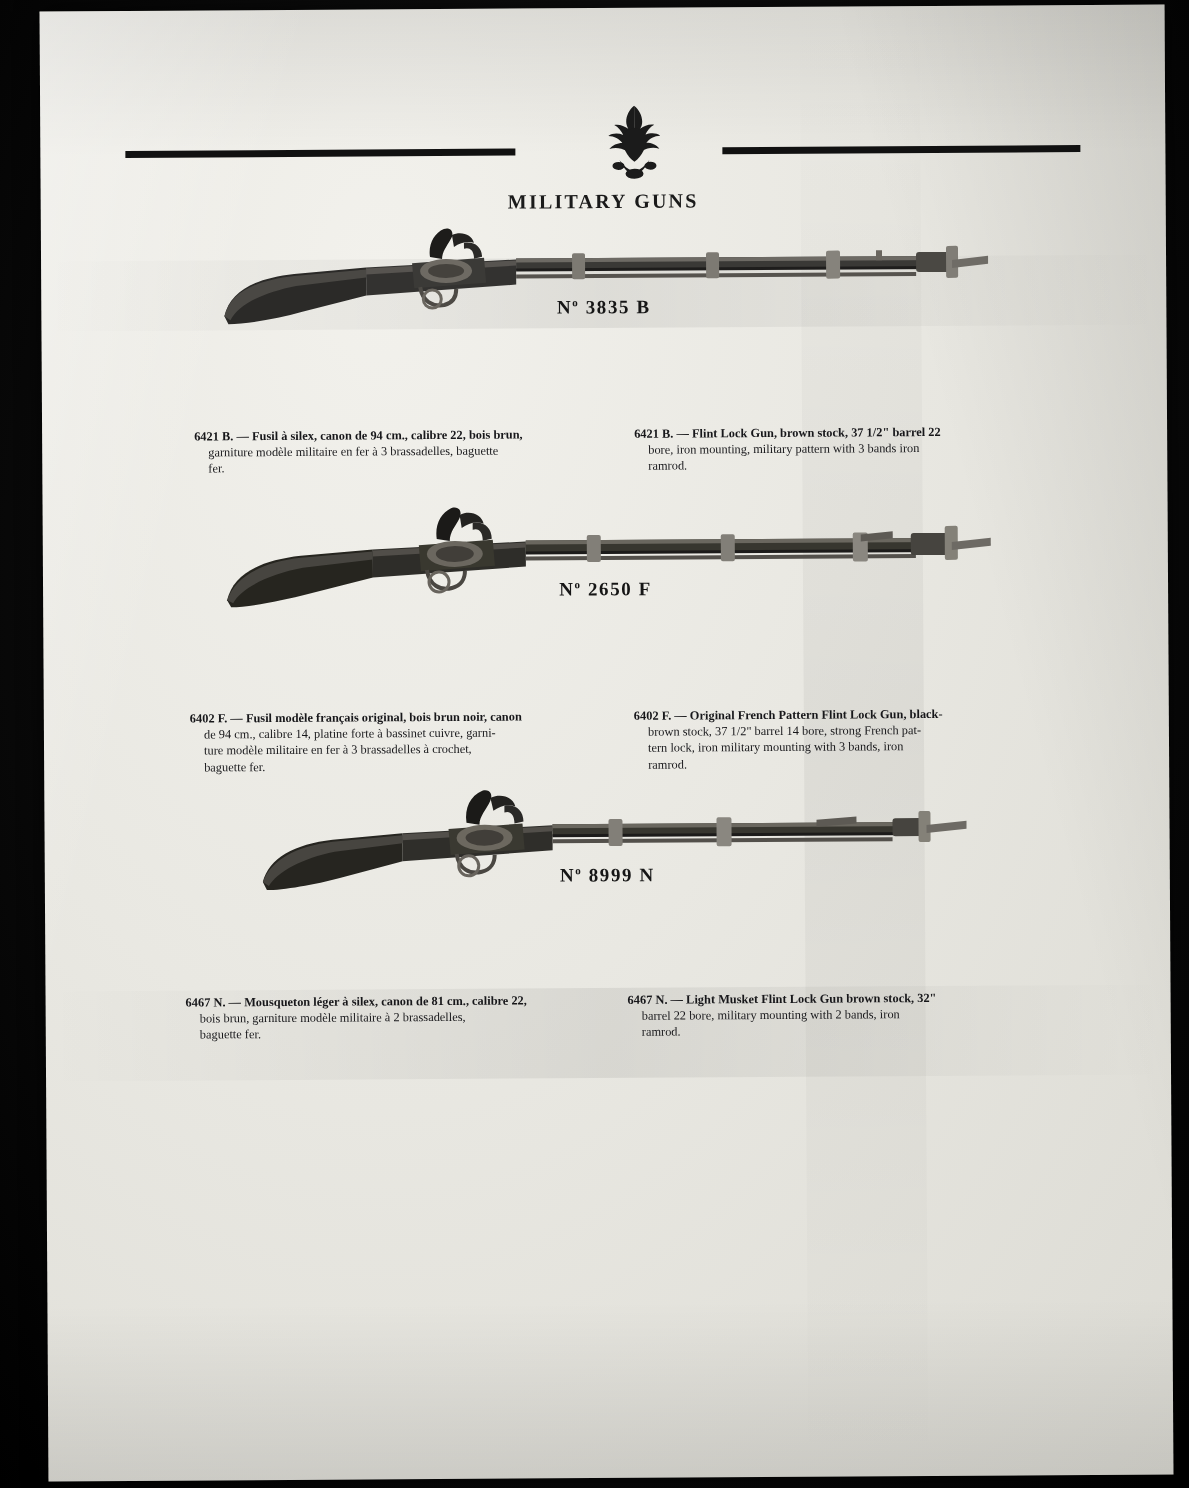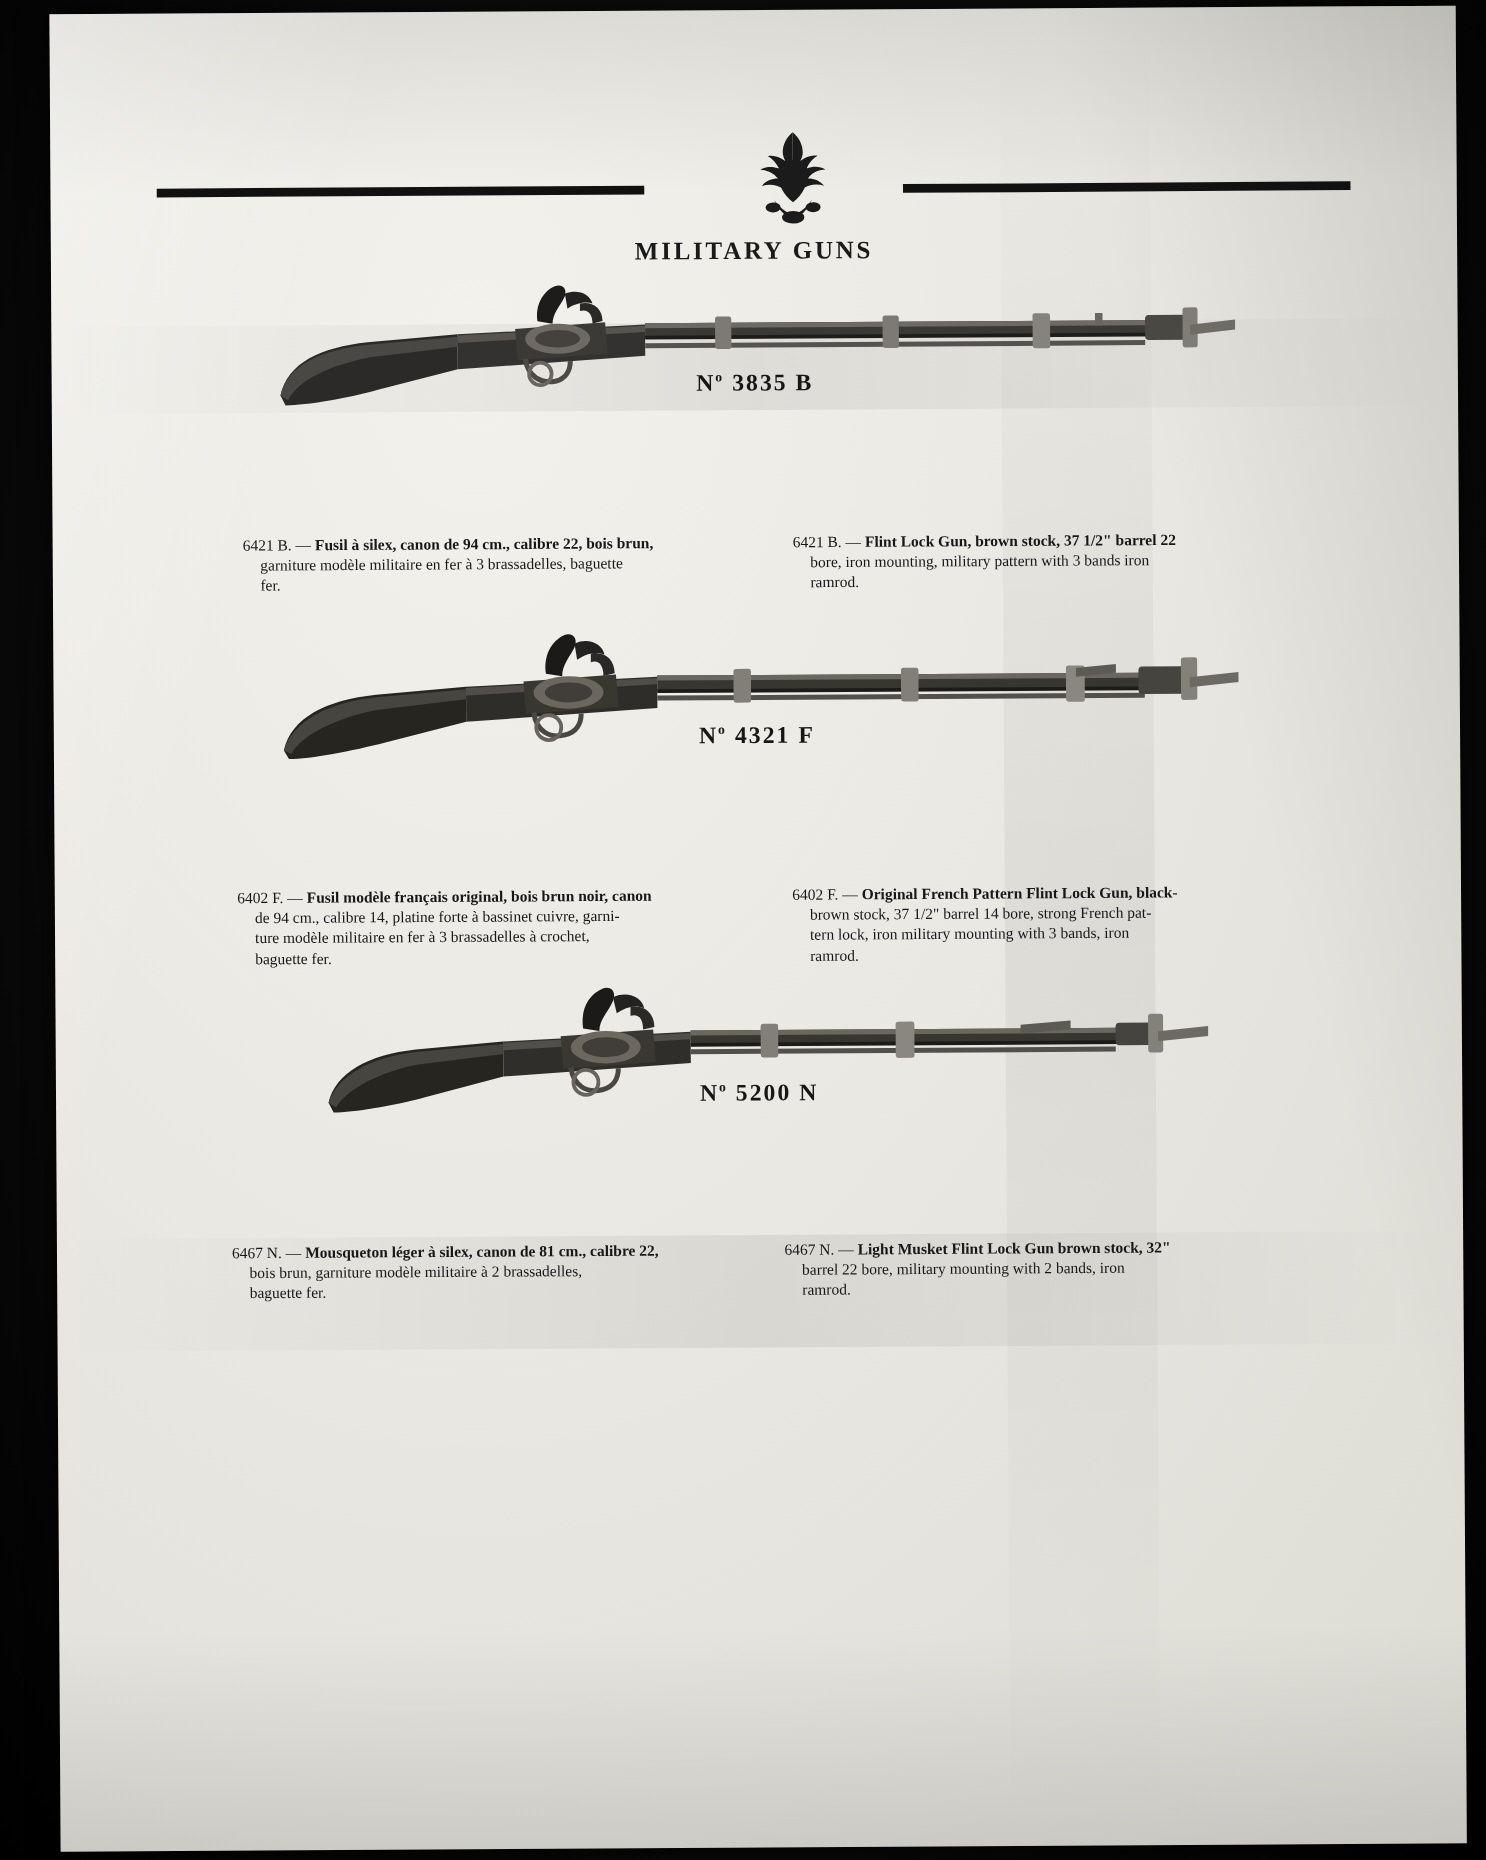--- a/index.html
+++ b/index.html
@@ -123,21 +123,21 @@
     width: 1125px;
   }
   .desc {
     position: absolute;
     font-family: "Liberation Serif", serif;
     font-size: 12.4px;
     line-height: 16.2px;
     color: #17171a;
     text-align: left;
   }
-  .desc .ref { font-weight: normal; }
+  .desc .ref { font-weight: bold; }
   .desc .b   { font-weight: bold; }
   .desc .indent { display: block; text-indent: 0; padding-left: 14px; }
   .desc .firstline { display: block; }
 
   .desc-left  { left: 152px; width: 382px; }
   .desc-right { left: 592px; width: 400px; }
 
   
   .gun-svg { position: absolute; }
 </style>
@@ -253,21 +253,21 @@
           <rect x="305" y="58" width="390" height="4" fill="#53504b"></rect>
           <rect x="366" y="37" width="14" height="27" rx="2" fill="#827f78"></rect>
           <rect x="500" y="37" width="14" height="27" rx="2" fill="#827f78"></rect>
           <rect x="632" y="36" width="15" height="29" rx="2" fill="#8a8780"></rect>
           <rect x="690" y="37" width="40" height="22" rx="3" fill="#46443f"></rect>
           <rect x="724" y="30" width="13" height="34" rx="2" fill="#848178"></rect>
           <path d="M731 46 L770 42 L770 50 L731 54 Z" fill="#6d6a64"></path>
           <path d="M640 38 L672 35 L672 42 L640 45 Z" fill="#5d5a54"></path>
         </svg>
         <div class="gun-caption" style="left:0;top:80px;width:1125px;">
-          <span>N</span><sup>o</sup>&nbsp;<span>4321 F</span>
+          <span>N</span><sup>o</sup>&nbsp;<span>2650 F</span>
         </div>
       </div>
 
       <div class="descs" style="height:80px;margin-top:60px;">
         <div class="desc desc-left" style="left:146px;width:392px;">
           <span class="firstline"><span class="ref">6402 F. —</span> <span class="b">Fusil modèle français original, bois brun noir, canon</span></span>
           <span class="indent">de 94 cm., calibre 14, platine forte à bassinet cuivre, garni-</span>
           <span class="indent">ture modèle militaire en fer à 3 brassadelles à crochet,</span>
           <span class="indent">baguette fer.</span>
         </div>
@@ -300,21 +300,21 @@
           <rect x="296" y="54" width="370" height="3" fill="#1c1b1a"></rect>
           <rect x="296" y="59" width="340" height="4" fill="#53504b"></rect>
           <rect x="352" y="39" width="14" height="27" rx="2" fill="#827f78"></rect>
           <rect x="460" y="38" width="15" height="29" rx="2" fill="#8a8780"></rect>
           <rect x="636" y="40" width="32" height="18" rx="3" fill="#46443f"></rect>
           <rect x="662" y="33" width="12" height="31" rx="2" fill="#848178"></rect>
           <path d="M670 47 L710 43 L710 51 L670 55 Z" fill="#6d6a64"></path>
           <path d="M560 41 L600 38 L600 45 L560 48 Z" fill="#5d5a54"></path>
         </svg>
         <div class="gun-caption" style="left:0;top:84px;width:1125px;">
-          <span>N</span><sup>o</sup>&nbsp;<span>5200 N</span>
+          <span>N</span><sup>o</sup>&nbsp;<span>8999 N</span>
         </div>
       </div>
 
       <div class="descs" style="height:70px;margin-top:62px;">
         <div class="desc desc-left" style="left:140px;width:398px;">
           <span class="firstline"><span class="ref">6467 N. —</span> <span class="b">Mousqueton léger à silex, canon de 81 cm., calibre 22,</span></span>
           <span class="indent">bois brun, garniture modèle militaire à 2 brassadelles,</span>
           <span class="indent">baguette fer.</span>
         </div>
         <div class="desc desc-right" style="left:582px;width:410px;">

